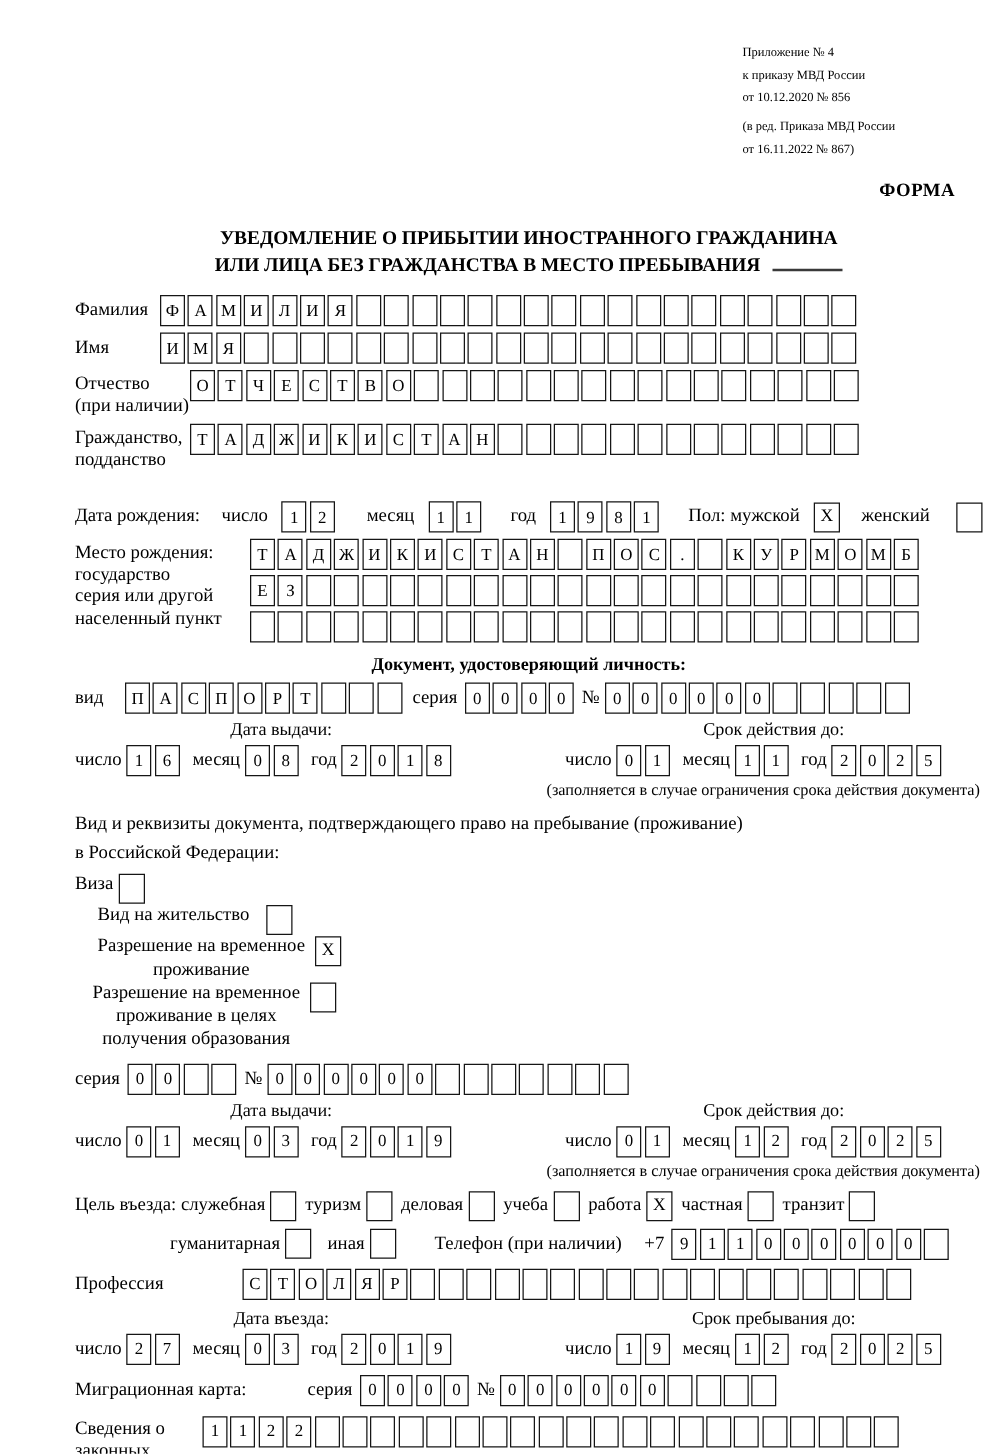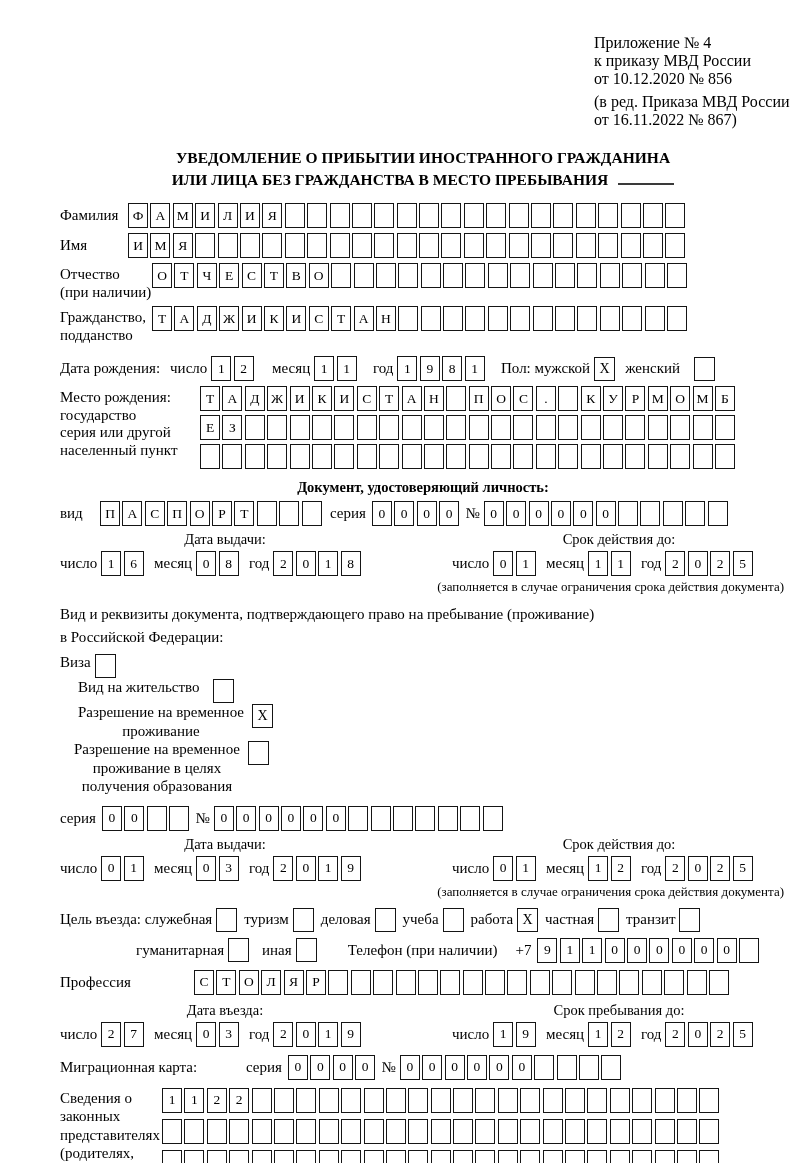--- a/index.html
+++ b/index.html
@@ -1,19 +1,19 @@
 <!DOCTYPE html>
 <html><head>
 <meta charset="utf-8">
 <style>
   html,body{margin:0;padding:0;background:#fff;}
   body{width:800px;height:1163px;color:#000;font-family:"Liberation Serif","DejaVu Serif",serif;font-size:15px;}
   .page{box-sizing:border-box;width:800px;height:1163px;padding:34px 14px 0 60px;overflow:hidden;}
 
-  .annex{margin-left:auto;width:192px;line-height:18px;font-size:16px;}
+  .annex{margin-left:auto;width:192px;line-height:18px;font-size:10px;}
   .annex div{white-space:nowrap;}
   .revision{margin-top:5px;}
   .form-label{text-align:right;padding-right:22px;font-weight:bold;font-size:15px;margin-top:16px;letter-spacing:.4px;}
 
   .title{text-align:center;font-weight:bold;font-size:15.5px;line-height:22px;margin-top:18px;}
   .blank-line{display:inline-block;width:56px;border-bottom:2.2px solid #3a3a3a;height:12px;margin-left:10px;}
   .sec-heading{font-weight:bold;font-size:15px;margin-top:22px;letter-spacing:.1px;}
 
   .row{display:flex;align-items:flex-start;margin-top:5px;}
   .lbl{flex:none;padding-top:4px;}
@@ -63,20 +63,21 @@
 <div class="page">
 
   <div class="annex">
     <div>Приложение № 4</div>
     <div>к приказу МВД России</div>
     <div>от 10.12.2020 № 856</div>
     <div class="revision">(в ред. Приказа МВД России</div>
     <div>от 16.11.2022 № 867)</div>
   </div>
 
+  <div class="form-label">ФОРМА</div>
 
   <div class="title">
     <div>УВЕДОМЛЕНИЕ О ПРИБЫТИИ ИНОСТРАННОГО ГРАЖДАНИНА</div>
     <div><span>ИЛИ ЛИЦА БЕЗ ГРАЖДАНСТВА В МЕСТО ПРЕБЫВАНИЯ</span><span class="blank-line"></span></div>
   </div>
 
 
   <div class="row" style="margin-top:12px;">
     <div class="lbl" style="width:68px;">Фамилия</div>
     <div class="cells">
@@ -198,21 +199,21 @@
         <span class="cell"></span>
         <span class="cell"></span>
         <span class="cell"></span>
         <span class="cell"></span>
         <span class="cell"></span>
         <span class="cell"></span>
         <span class="cell"></span>
       </div>
   </div>
 
-  <div class="row inline" style="margin-top:12px;align-items:center;">
+  <div class="row inline" style="margin-top:24px;align-items:center;justify-content:space-between;">
     <span>Дата рождения:</span>
     <span class="dlbl ml10">число</span>
     <span class="cells">
         <span class="cell">1</span>
         <span class="cell">2</span>
       </span>
     <span class="dlbl ml8">месяц</span>
     <span class="cells">
         <span class="cell">1</span>
         <span class="cell">1</span>

